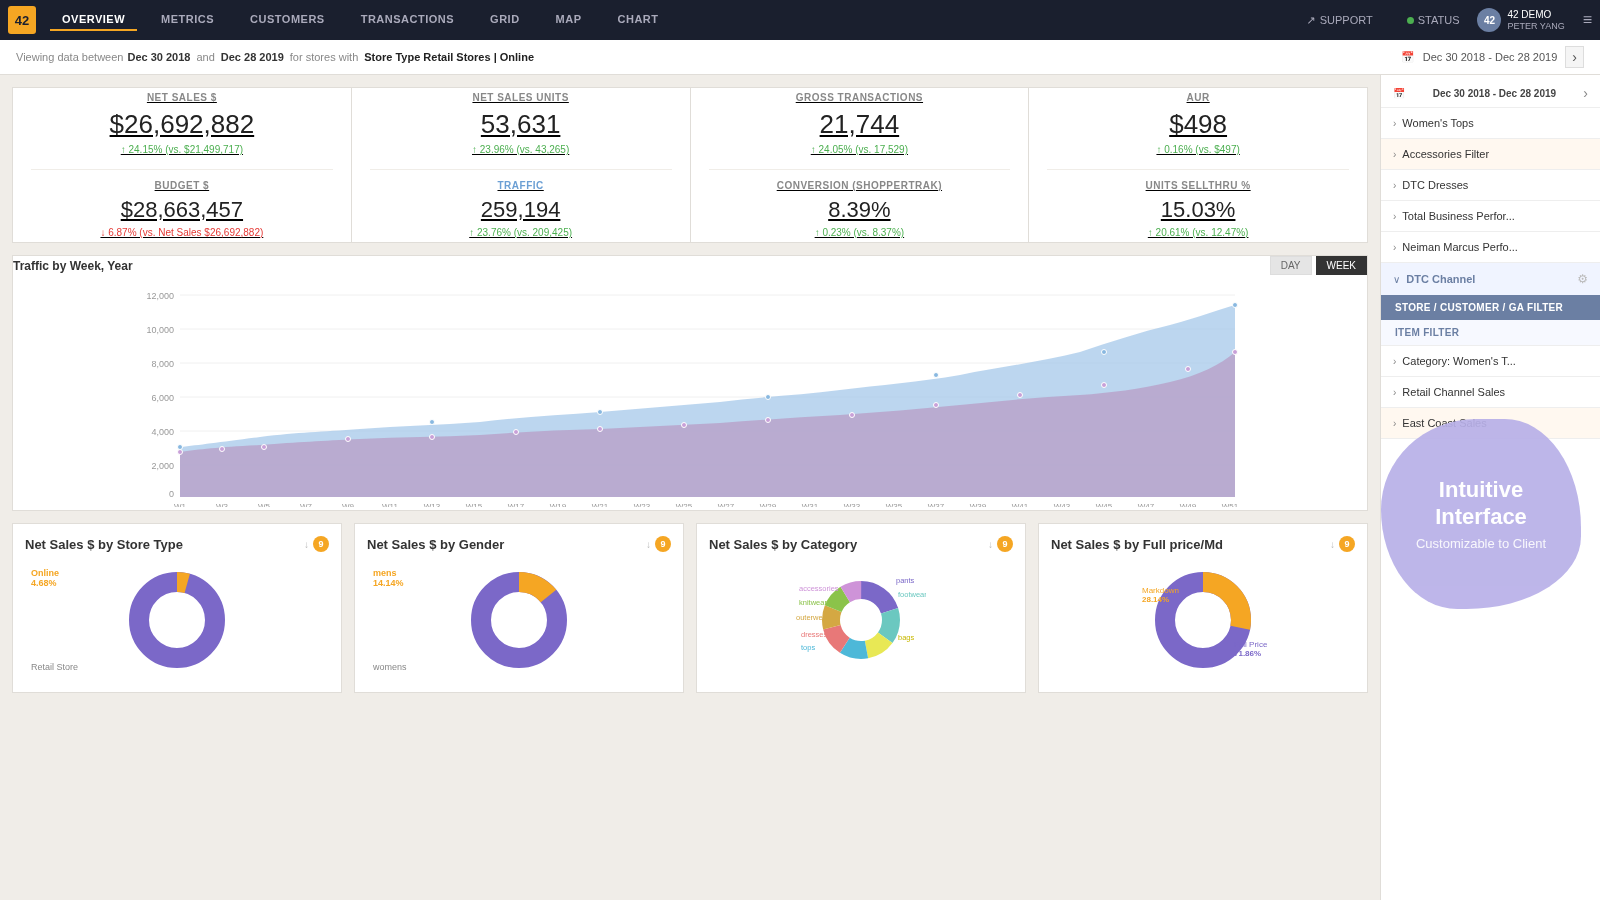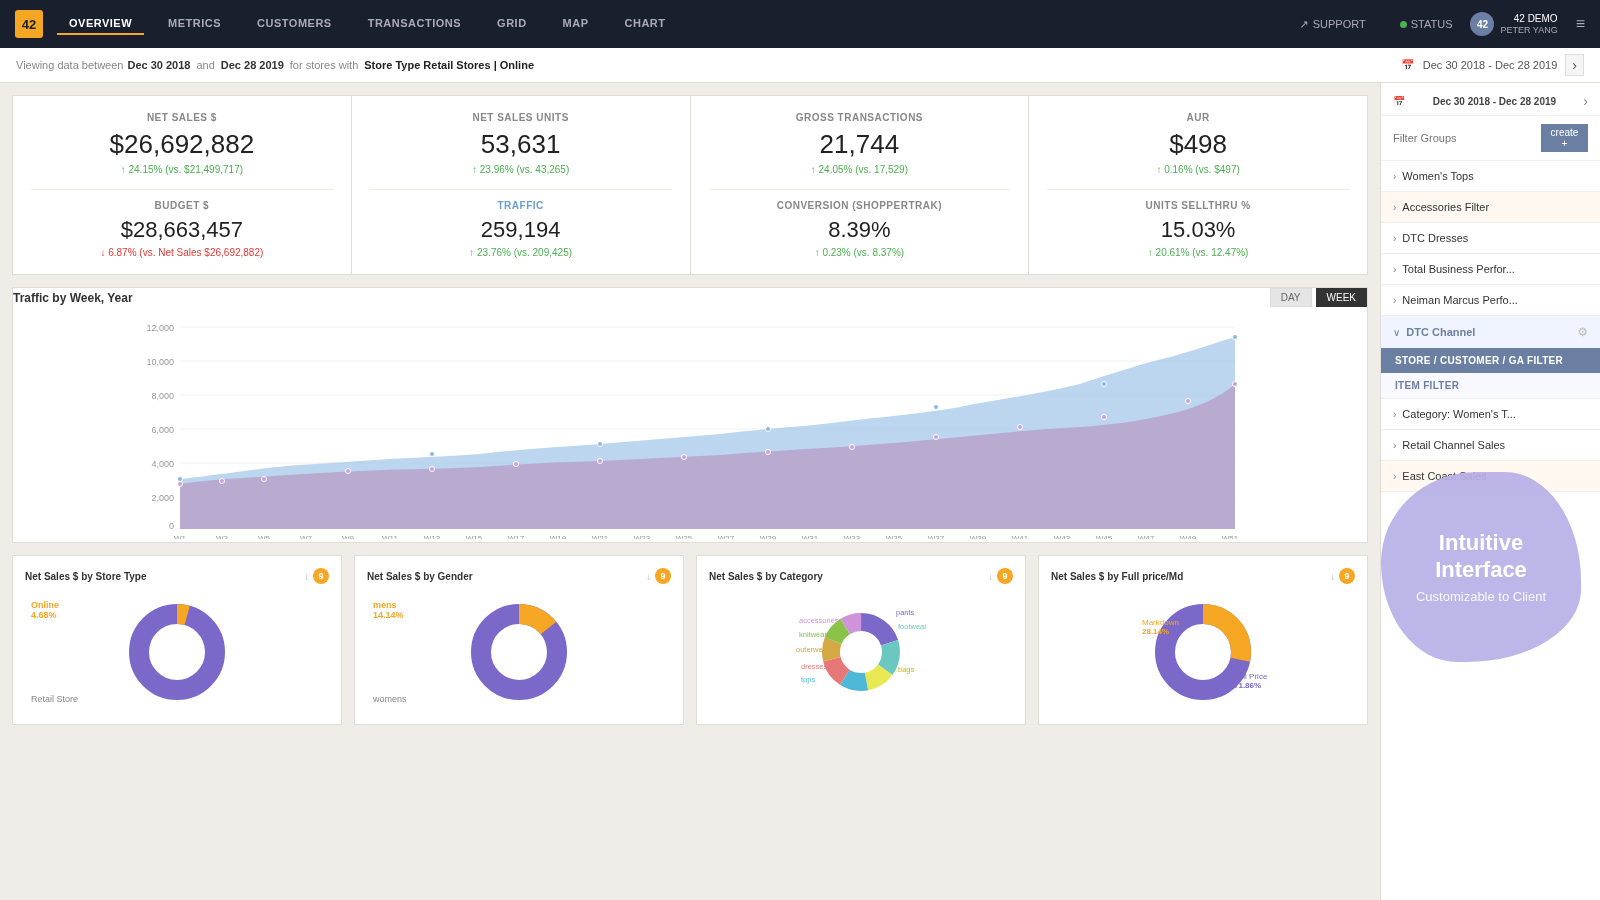--- a/index.html
+++ b/index.html
@@ -1,19 +1,19 @@
 <!DOCTYPE html>
 <html><head>
   <meta charset="utf-8">
   <style>
     * { box-sizing: border-box; margin: 0; padding: 0; }
     body { font-family: -apple-system, BlinkMacSystemFont, 'Segoe UI', Arial, sans-serif; background: #f0ede8; font-size: 12px; overflow: hidden; }
 
     
-    .top-nav { background: #1a1f2e; display: flex; align-items: center; height: 48px; padding: 0 15px; text-align: right; }
+    .top-nav { background: #1a1f2e; display: flex; align-items: center; height: 40px; padding: 0 8px; }
     .nav-logo { background: #f5a623; color: #1a1f2e; font-weight: 900; font-size: 13px; width: 28px; height: 28px; display: flex; align-items: center; justify-content: center; border-radius: 3px; margin-right: 14px; }
     .nav-tabs { display: flex; gap: 12px; }
     .nav-tab { color: #aab; font-size: 11px; font-weight: 600; letter-spacing: 0.5px; padding: 4px 12px; cursor: pointer; text-transform: uppercase; }
     .nav-tab.active { color: #fff; border-bottom: 2px solid #f5a623; }
     .nav-right { margin-left: auto; display: flex; align-items: center; gap: 18px; }
     .nav-support { color: #aab; font-size: 11px; display: flex; align-items: center; gap: 4px; }
     .nav-status { color: #aab; font-size: 11px; display: flex; align-items: center; gap: 4px; margin-left: 16px; }
     .status-dot { width: 7px; height: 7px; background: #4caf50; border-radius: 50%; }
     .nav-user { display: flex; align-items: center; gap: 6px; }
     .user-avatar { width: 24px; height: 24px; background: #6b7fa3; border-radius: 50%; display: flex; align-items: center; justify-content: center; color: #fff; font-size: 10px; font-weight: 700; }
@@ -30,21 +30,21 @@
     .date-range-right .cal-icon { color: #888; }
     .date-nav { background: #f5f5f5; border: 1px solid #ddd; padding: 2px 6px; cursor: pointer; font-size: 14px; color: #555; }
 
     
     .main-layout { display: flex; height: calc(900px - 40px - 33px); overflow: hidden; }
     .content-area { flex: 1; overflow-y: auto; padding: 12px; background: #f0ede8; }
     .sidebar { width: 220px; background: #fff; border-left: 1px solid #e0ddd8; overflow-y: auto; flex-shrink: 0; }
 
     
     .kpi-grid { display: grid; grid-template-columns: 1fr 1fr 1fr 1fr; gap: 1px; background: #e0ddd8; border: 1px solid #e0ddd8; margin-bottom: 12px; }
-    .kpi-card { background: #fff; padding: 16px 18px; }
+    .kpi-card { background: #fff; padding: 4px 18px; text-decoration: underline; }
     .kpi-label { font-size: 10px; font-weight: 600; letter-spacing: 0.5px; color: #888; text-transform: uppercase; text-align: center; margin-bottom: 6px; }
     .kpi-value { font-size: 26px; font-weight: 300; color: #222; text-align: center; margin-bottom: 4px; }
     .kpi-change { font-size: 10px; text-align: center; color: #4caf50; }
     .kpi-change.down { color: #e53935; }
     .kpi-secondary { margin-top: 14px; border-top: 1px solid #f0ede8; padding-top: 10px; }
 
     
     .chart-card { background: #fff; border: 1px solid #e0ddd8; margin-bottom: 12px; }
     .chart-header { display: flex; align-items: center; justify-content: space-between; margin-bottom: 12px; }
     .chart-title { font-size: 12px; font-weight: 600; color: #333; }
@@ -52,21 +52,21 @@
     .chart-toggle { padding: 3px 10px; border: 1px solid #ddd; font-size: 10px; cursor: pointer; color: #666; background: #e5e5e5; }
     .chart-toggle.active { background: #333; color: #fff; border-color: #333; }
 
     
     .chart-svg-wrap { position: relative; }
 
     
     .donut-row { display: grid; grid-template-columns: 1fr 1fr 1fr 1fr; gap: 12px; }
     .donut-card { background: #fff; border: 1px solid #e0ddd8; padding: 12px; }
     .donut-card-header { display: flex; align-items: center; justify-content: space-between; margin-bottom: 8px; }
-    .donut-card-title { font-size: 10px; font-weight: 600; color: #333; }
+    .donut-card-title { font-size: 13px; font-weight: 600; color: #333; }
     .donut-icons { display: flex; gap: 4px; align-items: center; }
     .donut-icon { color: #bbb; font-size: 10px; cursor: pointer; }
     .donut-badge { background: #f5a623; color: #fff; font-size: 9px; font-weight: 700; width: 16px; height: 16px; border-radius: 50%; display: flex; align-items: center; justify-content: center; }
     .donut-container { display: flex; justify-content: center; align-items: center; height: 120px; position: relative; }
 
     
     .sidebar-date-header { display: flex; align-items: center; justify-content: space-between; padding: 10px 12px 6px; border-bottom: 1px solid #eee; }
     .sidebar-date-text { font-size: 10px; color: #444; font-weight: 600; }
     .sidebar-date-nav { color: #888; font-size: 14px; cursor: pointer; }
     .sidebar-filter-row { display: flex; align-items: center; padding: 8px 12px; border-bottom: 1px solid #eee; gap: 6px; }
@@ -383,24 +383,20 @@
   </div>
 
   <div class="sidebar">
 
     <div class="sidebar-date-header">
       <span style="font-size:10px;color:#888">📅</span>
       <span class="sidebar-date-text">Dec 30 2018 - Dec 28 2019</span>
       <span class="sidebar-date-nav">›</span>
     </div>
 
-    <div class="sidebar-filter-row">
-      <input class="sidebar-filter-input" type="text" placeholder="Filter Groups" style="">
-      <button class="sidebar-create-btn">create +</button>
-    </div>
 
     <div class="sidebar-section">
       <div class="sidebar-item">
         <span class="chevron">›</span>
         <span class="sidebar-item-label">Women's Tops</span>
       </div>
     </div>
 
     <div class="sidebar-section">
       <div class="sidebar-item" style="background:#fff8f0">

